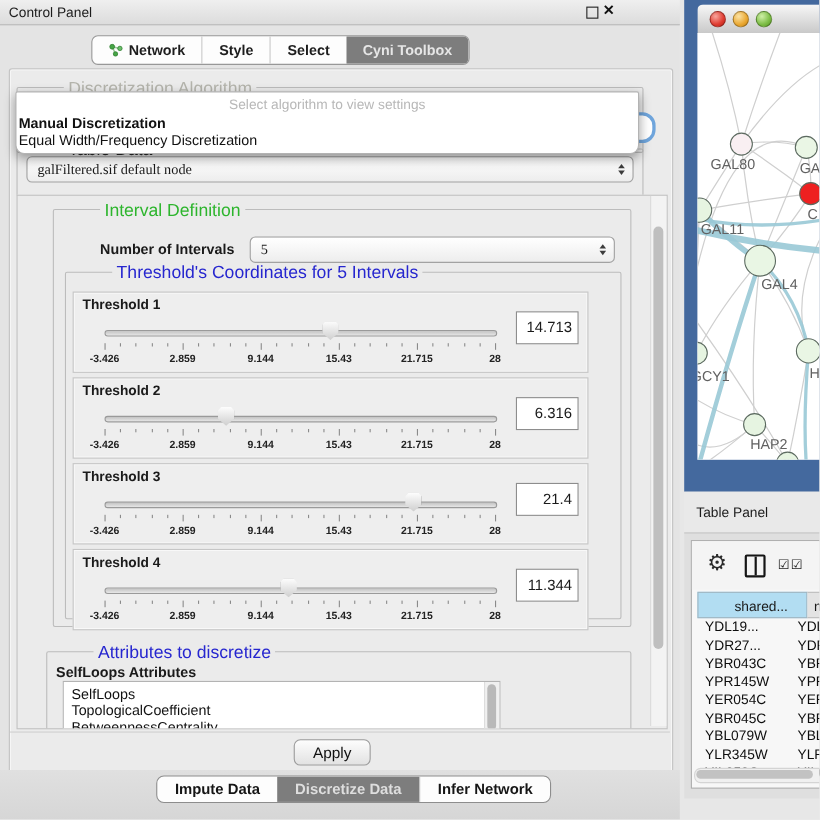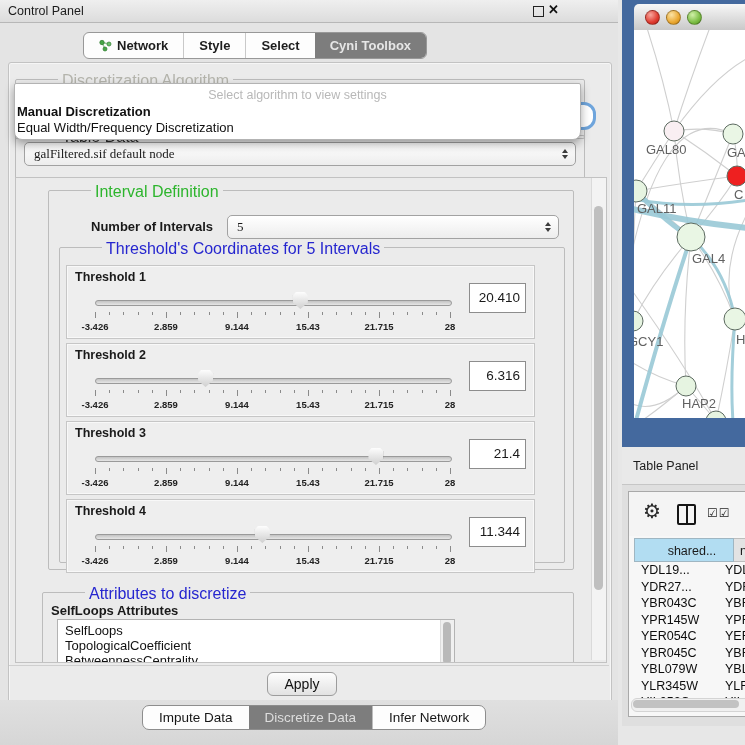--- a/index.html
+++ b/index.html
@@ -91,21 +91,21 @@
   .attr-scroll{position:absolute;right:0;top:0;width:13px;height:58px;background:#f0f0f0;border-left:1px solid #ddd;}
   .attr-thumb{position:absolute;left:2px;top:2px;width:8px;height:42px;background:#b9b9b9;border-radius:4px;}
 
   .apply-divider{position:absolute;left:0;top:602px;width:600px;border-top:1px solid #cfcfcf;}
   .apply-btn{position:absolute;left:258px;top:609px;width:70px;height:24px;
       background:linear-gradient(#fdfdfd,#e2e2e2);border:1px solid #9c9c9c;border-radius:6px;
       font-size:14px;font-family:"Liberation Sans",sans-serif;color:#111;}
 
   .bottom-strip{position:absolute;left:0;top:700px;width:618px;height:45px;background:linear-gradient(#e0e0e0,#d6d6d6);}
   .bottom-tabs{position:absolute;left:142px;top:705px;height:23px;display:flex;background:#fdfdfd;
-      border:1px solid #8d8d8d;border-radius:7px;overflow:hidden;font-size:13.5px;font-weight:normal;}
+      border:1px solid #8d8d8d;border-radius:7px;overflow:hidden;font-size:13.5px;font-weight:bold;}
   .btab{line-height:23px;padding:0 16px;color:#161616;}
   .btab + .btab{border-left:1px solid #bdbdbd;}
   .btab.selected{background:#7d7d7d;color:#dedede;border-left:none;}
 
   
   #net-window{position:absolute;left:622px;top:0;width:123px;height:447px;background:#44699e;}
   .nw-titlebar{position:absolute;left:12px;top:4px;width:111px;height:26px;
       background:linear-gradient(#f7f7f7,#c9c9c9);border-radius:5px 0 0 0;border-bottom:1px solid #8f8f8f;}
   .light{position:absolute;top:6px;width:13px;height:13px;border-radius:50%;border:1px solid rgba(0,0,0,.28);}
   .light.red{left:11px;background:radial-gradient(circle at 35% 30%,#f8a79e,#df3b30 60%,#b02015);}
@@ -249,21 +249,21 @@
                     </div>
          <div class="tlabels">
                       <span style="left:0%">-3.426</span>
                       <span style="left:20%">2.859</span>
                       <span style="left:40%">9.144</span>
                       <span style="left:60%">15.43</span>
                       <span style="left:80%">21.715</span>
                       <span style="left:100%">28</span>
                     </div>
        </div>
-       <div class="thr-value">20.410</div>
+       <div class="thr-value">14.713</div>
                 </div>
                 <div class="thr">
                   <div class="thr-label">Threshold 2</div>
        <div class="sl">
          <div class="track"></div>
          <div class="thumb" style="left:calc(31.00% - 7px)"></div>
          <div class="ticks">
                       <i class="major" style="left:0.0%"></i>
                       <i class="minor" style="left:4.0%"></i>
                       <i class="minor" style="left:8.0%"></i>

